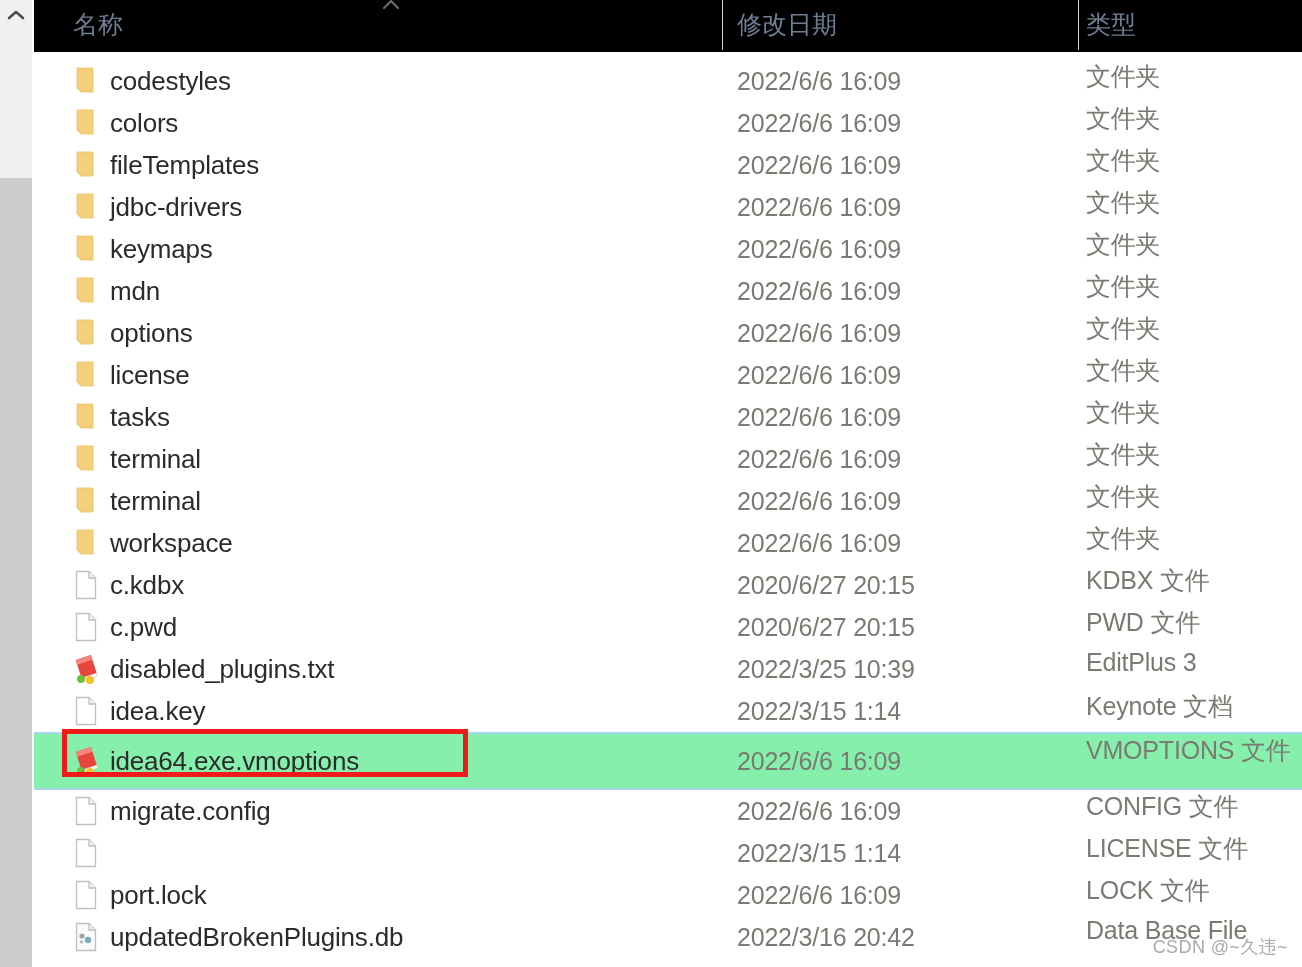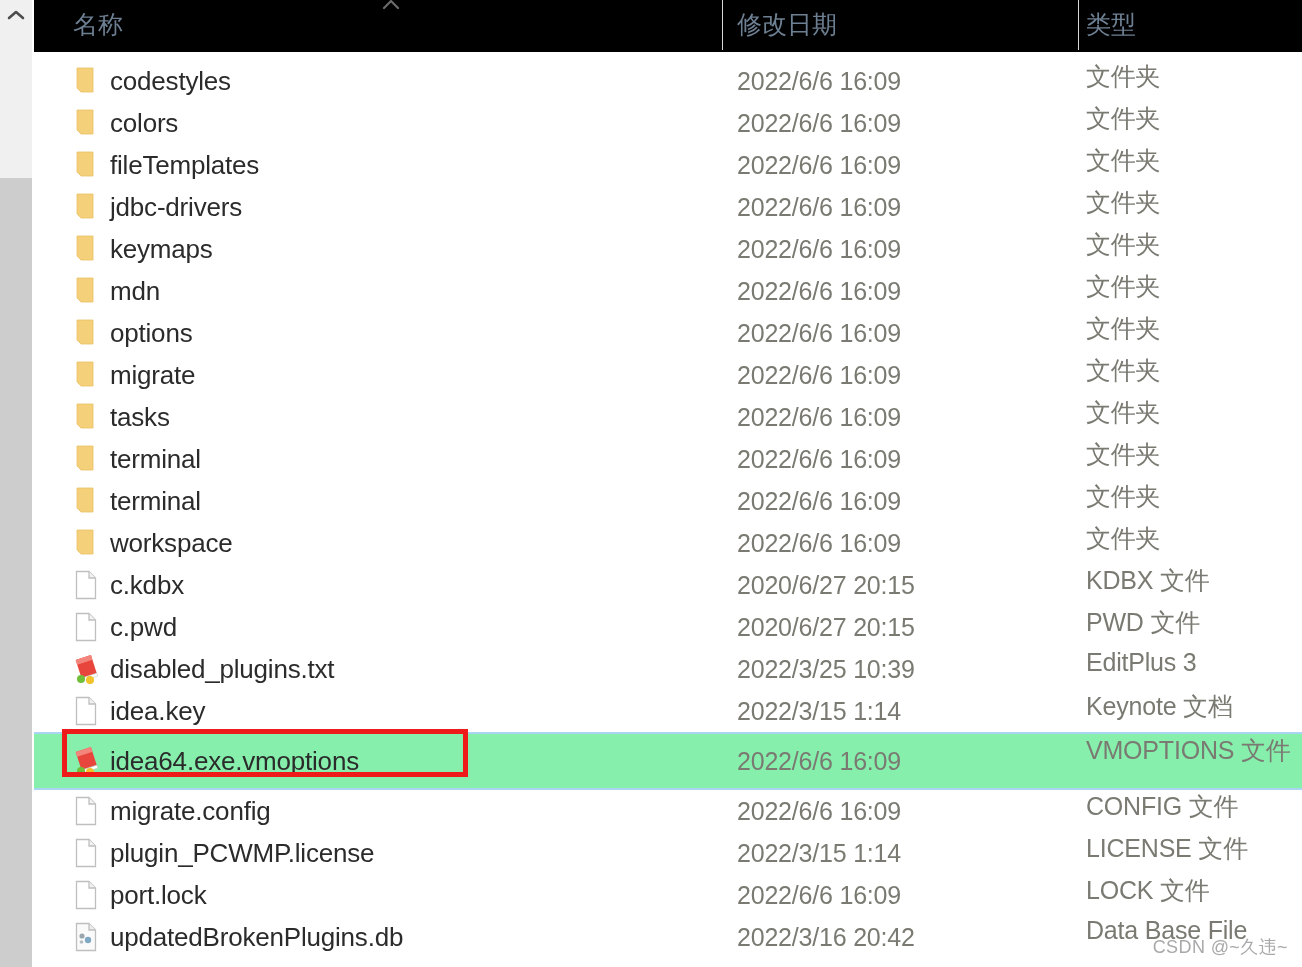--- a/index.html
+++ b/index.html
@@ -337,21 +337,21 @@
           </div>
         </div>
         <div class="row">
           <div class="cell-name">
             <span class="icon">
               <svg width="26" height="30" viewBox="0 0 26 30">
                 <path d="M4 2 H20 V26 H8 L4 22 Z" fill="#f5d07a"></path>
                 <path d="M4 2 H20 V26 H8 L4 22 Z" fill="none" stroke="#e8bf63" stroke-width="0.8"></path>
               </svg>
             </span>
-            <span class="fname">migrate</span>
+            <span class="fname">license</span>
           </div>
           <div class="cell-date">
             <span class="fdate">2022/6/6 16:09</span>
           </div>
           <div class="cell-type">
             <span class="ftype">文件夹</span>
           </div>
         </div>
         <div class="row">
           <div class="cell-name">
@@ -534,21 +534,20 @@
           </div>
         </div>
         <div class="row">
           <div class="cell-name">
             <span class="icon">
               <svg width="26" height="30" viewBox="0 0 26 30">
                 <path d="M3.5 1.5 H16 L22.5 8 V28.5 H3.5 Z" fill="#ffffff" stroke="#bfbfbf" stroke-width="1.3"></path>
                 <path d="M16 1.5 V8 H22.5" fill="#f2f2f2" stroke="#bfbfbf" stroke-width="1.3"></path>
               </svg>
             </span>
-            <span class="fname">plugin_PCWMP.license</span>
           </div>
           <div class="cell-date">
             <span class="fdate">2022/3/15 1:14</span>
           </div>
           <div class="cell-type">
             <span class="ftype">LICENSE 文件</span>
           </div>
         </div>
         <div class="row">
           <div class="cell-name">

